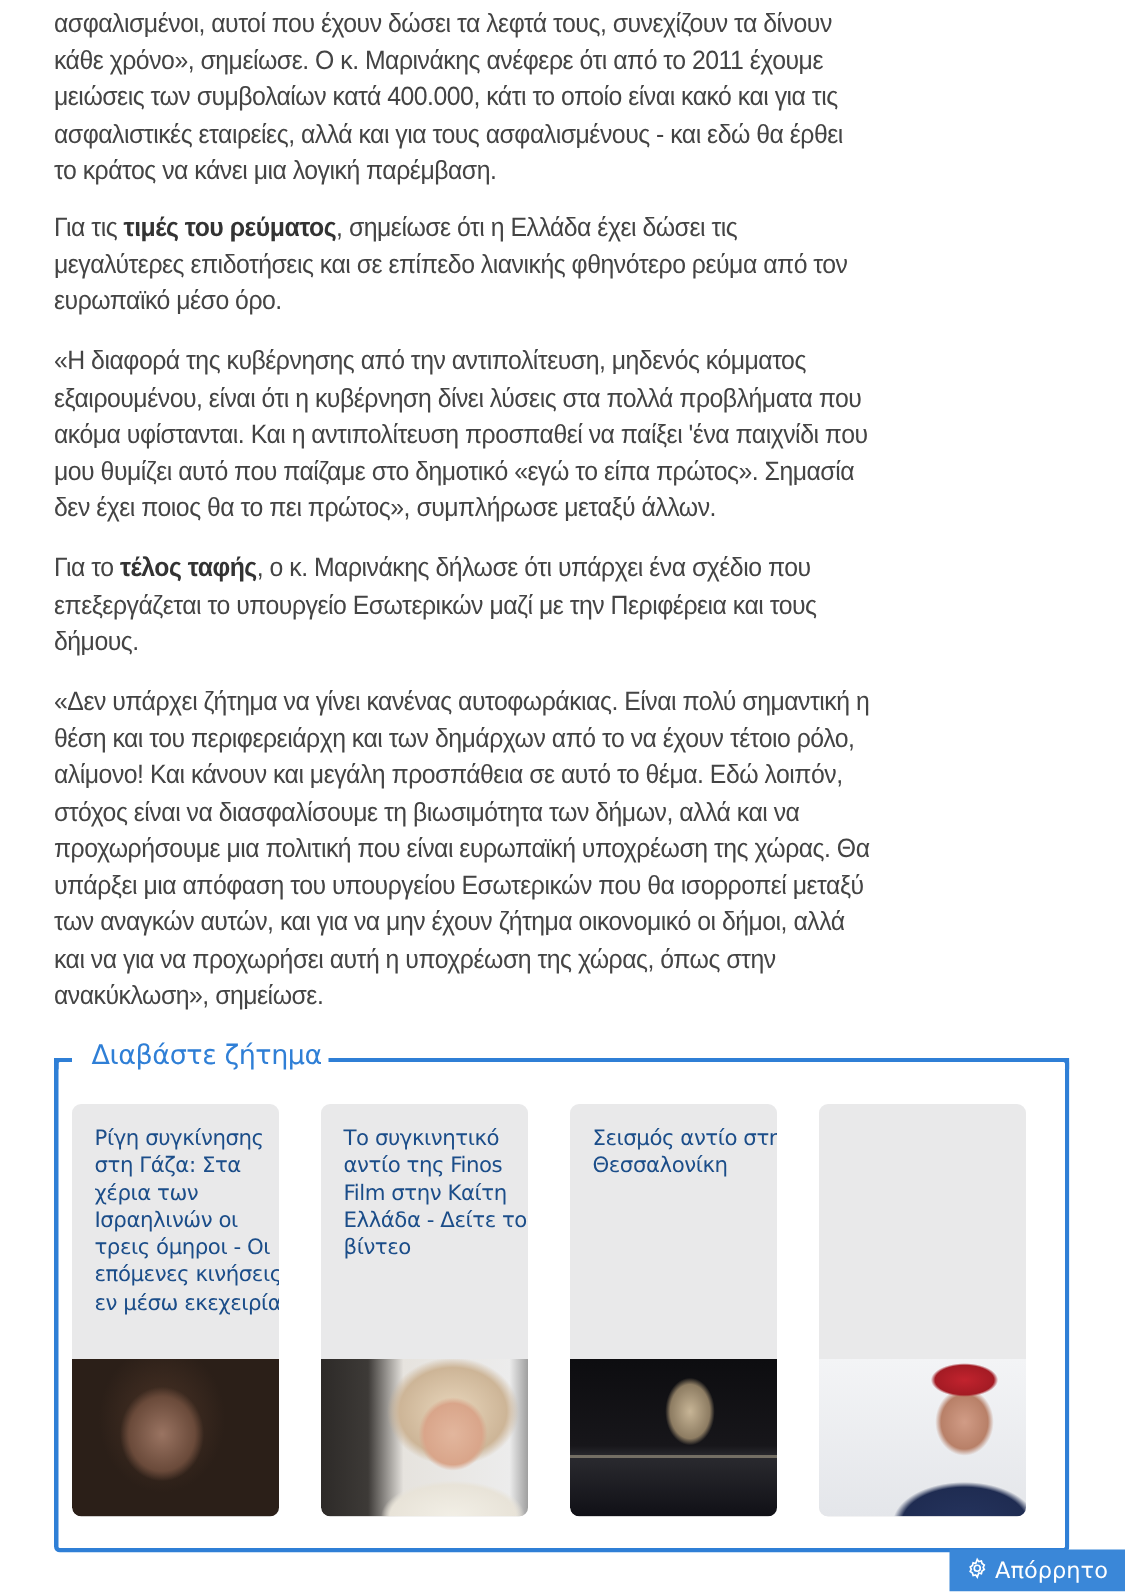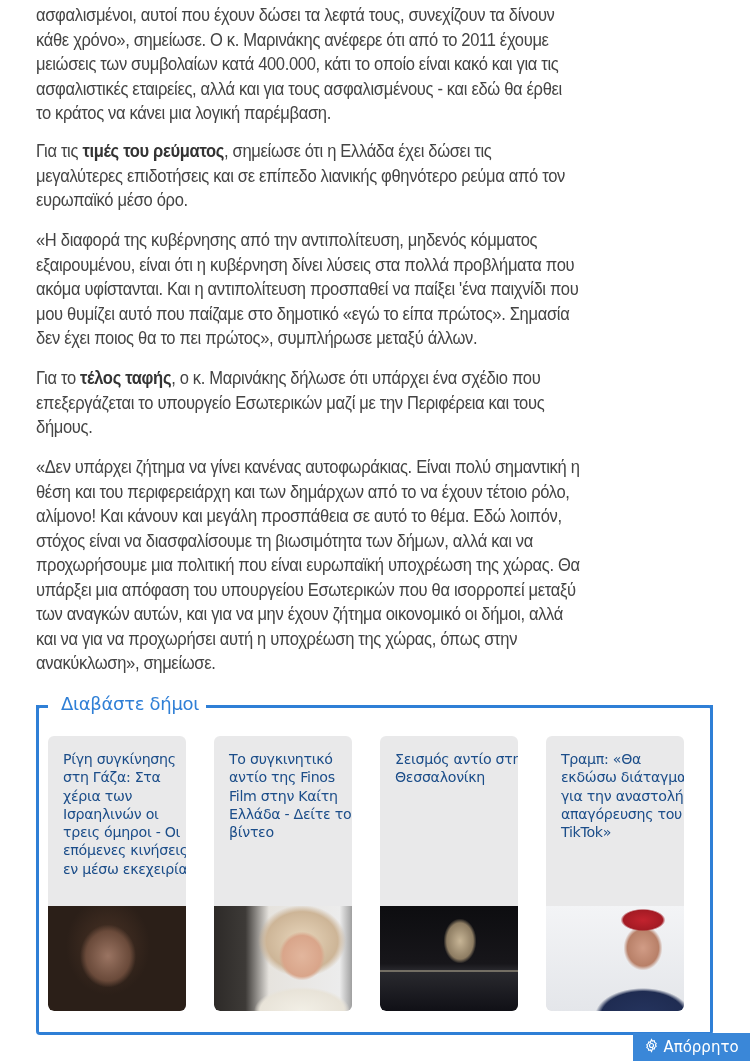--- a/index.html
+++ b/index.html
@@ -86,37 +86,36 @@
     <span>υπάρξει μια απόφαση του υπουργείου Εσωτερικών που θα ισορροπεί μεταξύ</span><br>
     <span>των αναγκών αυτών, και για να μην έχουν ζήτημα οικονομικό οι δήμοι, αλλά</span><br>
     <span>και να για να προχωρήσει αυτή η υποχρέωση της χώρας, όπως στην</span><br>
     <span>ανακύκλωση», σημείωσε.</span>
   </p>
 </div>
 
 <div class="readmore"></div>
 <div class="rm-top-left"></div>
 <div class="rm-top-right"></div>
-<div class="rm-title">Διαβάστε δήμοι</div>
+<div class="rm-title">Διαβάστε ζήτημα</div>
 
 <div class="cards">
   <div class="card" style="left:0px">
     <div class="card-title">Ρίγη συγκίνησης στη Γάζα: Στα χέρια των Ισραηλινών οι τρεις όμηροι - Οι επόμενες κινήσεις εν μέσω εκεχειρίας</div>
     <div class="card-img img1"></div>
   </div>
   <div class="card" style="left:166px">
     <div class="card-title">Το συγκινητικό αντίο της Finos Film στην Καίτη Ελλάδα - Δείτε το βίντεο</div>
     <div class="card-img img2"></div>
   </div>
   <div class="card" style="left:332px">
     <div class="card-title">Σεισμός αντίο στη Θεσσαλονίκη</div>
     <div class="card-img img3"></div>
   </div>
   <div class="card" style="left:498px">
-    <div class="card-title">Τραμπ: «Θα εκδώσω διάταγμα για την αναστολή απαγόρευσης του TikTok»</div>
     <div class="card-img img4"></div>
   </div>
 </div>
 
 <div class="privacy">
   <span>
     <svg viewBox="0 0 24 24" fill="none" stroke="#ffffff" stroke-width="1.8">
       <circle cx="12" cy="12" r="3.2"></circle>
       <path d="M12 2.5l1.6 2.4 2.8-.7.7 2.8 2.4 1.6-1.2 2.4 1.2 2.4-2.4 1.6-.7 2.8-2.8-.7L12 21.5l-1.6-2.4-2.8.7-.7-2.8-2.4-1.6 1.2-2.4-1.2-2.4 2.4-1.6.7-2.8 2.8.7z"></path>
     </svg>

